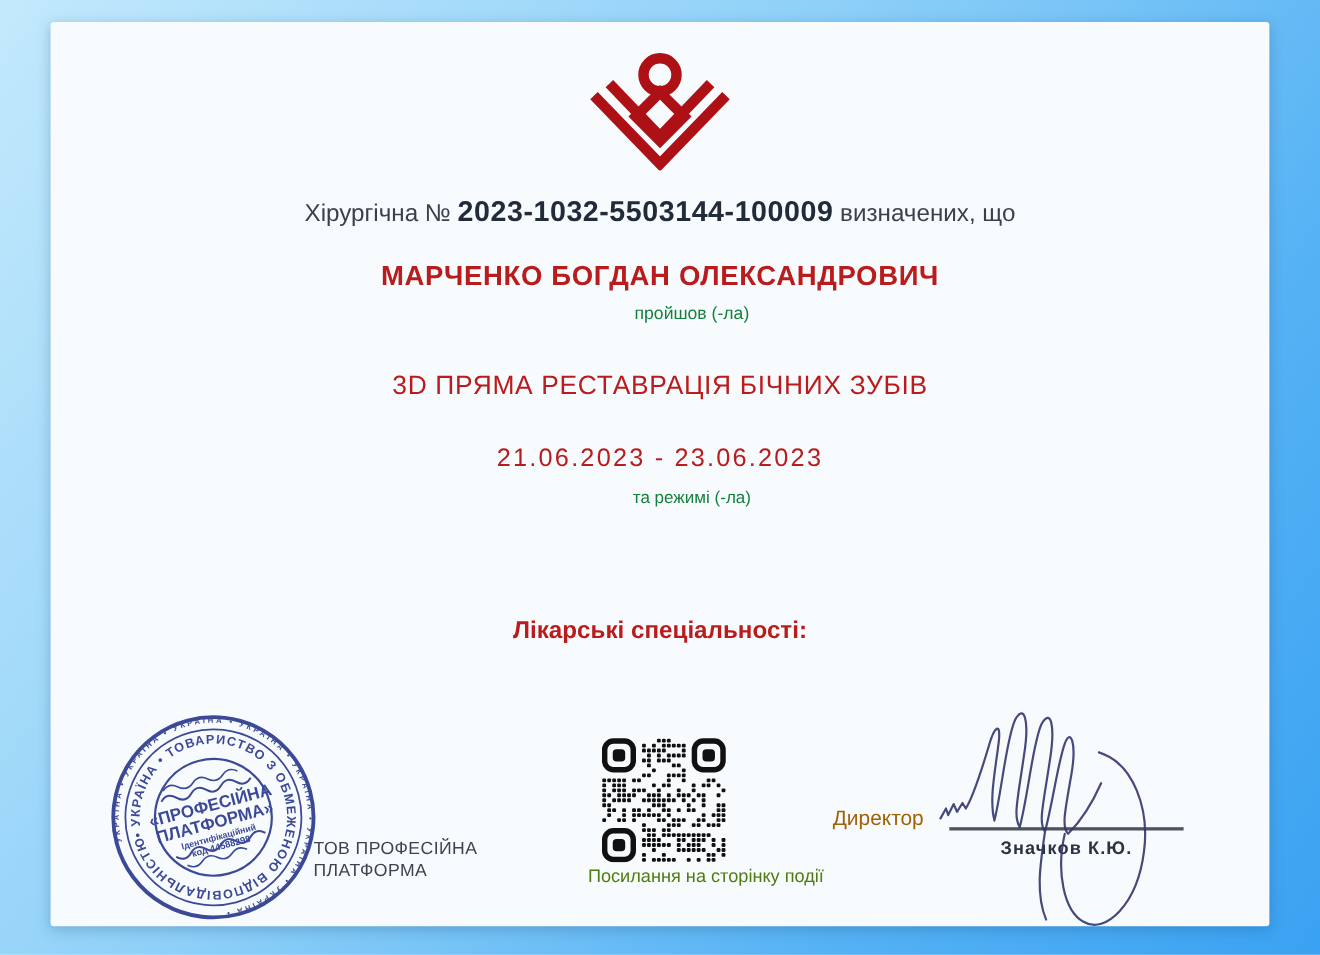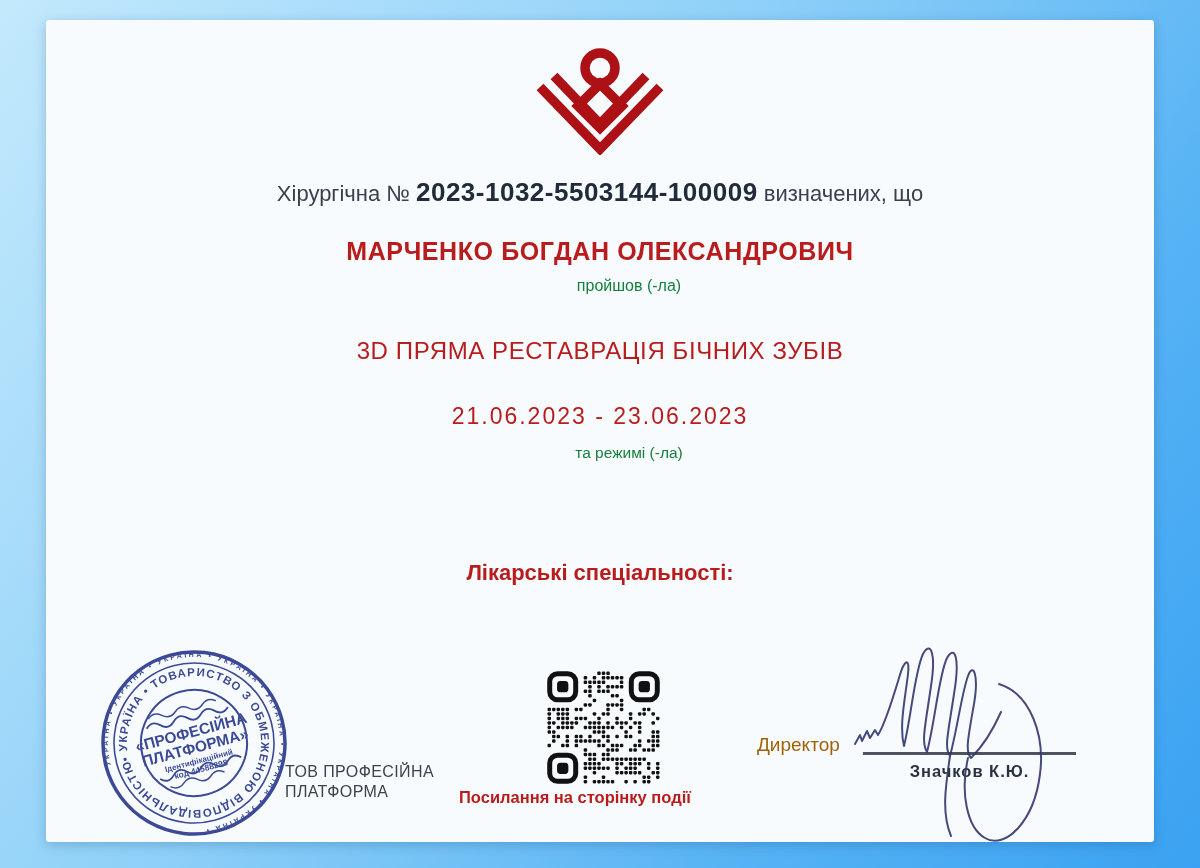--- a/index.html
+++ b/index.html
@@ -27,21 +27,21 @@
   .course-title{top:317px;font-size:24px;font-weight:400;letter-spacing:.6px;}
   .dates{top:383px;font-size:23px;font-weight:400;letter-spacing:2px;}
   .received{top:424px;font-size:15.5px;}
   .points{top:466px;font-size:23px;font-weight:700;letter-spacing:.5px;}
   .criteria{top:498px;font-size:17px;white-space:nowrap;}
   .spec-heading{top:540px;font-size:22px;font-weight:700;}
   .spec-list{top:564px;left:149px;width:810px;text-align:center;font-size:17px;line-height:23px;}
   .stamp-wrap{left:50px;top:625px;width:196px;height:196px;}
   .company-name{left:239px;top:699px;width:180px;font-size:16px;line-height:20px;letter-spacing:.4px;color:#3d434e;margin-top:43px;}
   .qr-wrap{left:501px;top:651px;width:113px;height:113px;}
-  .qr-caption{left:413px;top:768px;width:290px;text-align:left;font-size:16.5px;font-weight:700;color:#b91c1c;}
+  .qr-caption{left:413px;top:768px;width:290px;text-align:right;font-size:16.5px;font-weight:400;color:#4d7c0f;}
   .director-label{left:711px;top:714px;font-size:19px;color:#a16207;}
   .sig-line{left:817px;top:732px;width:213px;height:2.5px;background:#4d545e;}
   .director-name{left:817px;top:742px;width:213px;text-align:center;font-size:16.5px;font-weight:700;letter-spacing:1px;color:#2b3240;}
   .signature-wrap{left:795px;top:612px;width:240px;height:245px;pointer-events:none;}
 </style>
 </head>
 <body>
 
 <div class="card">
 

